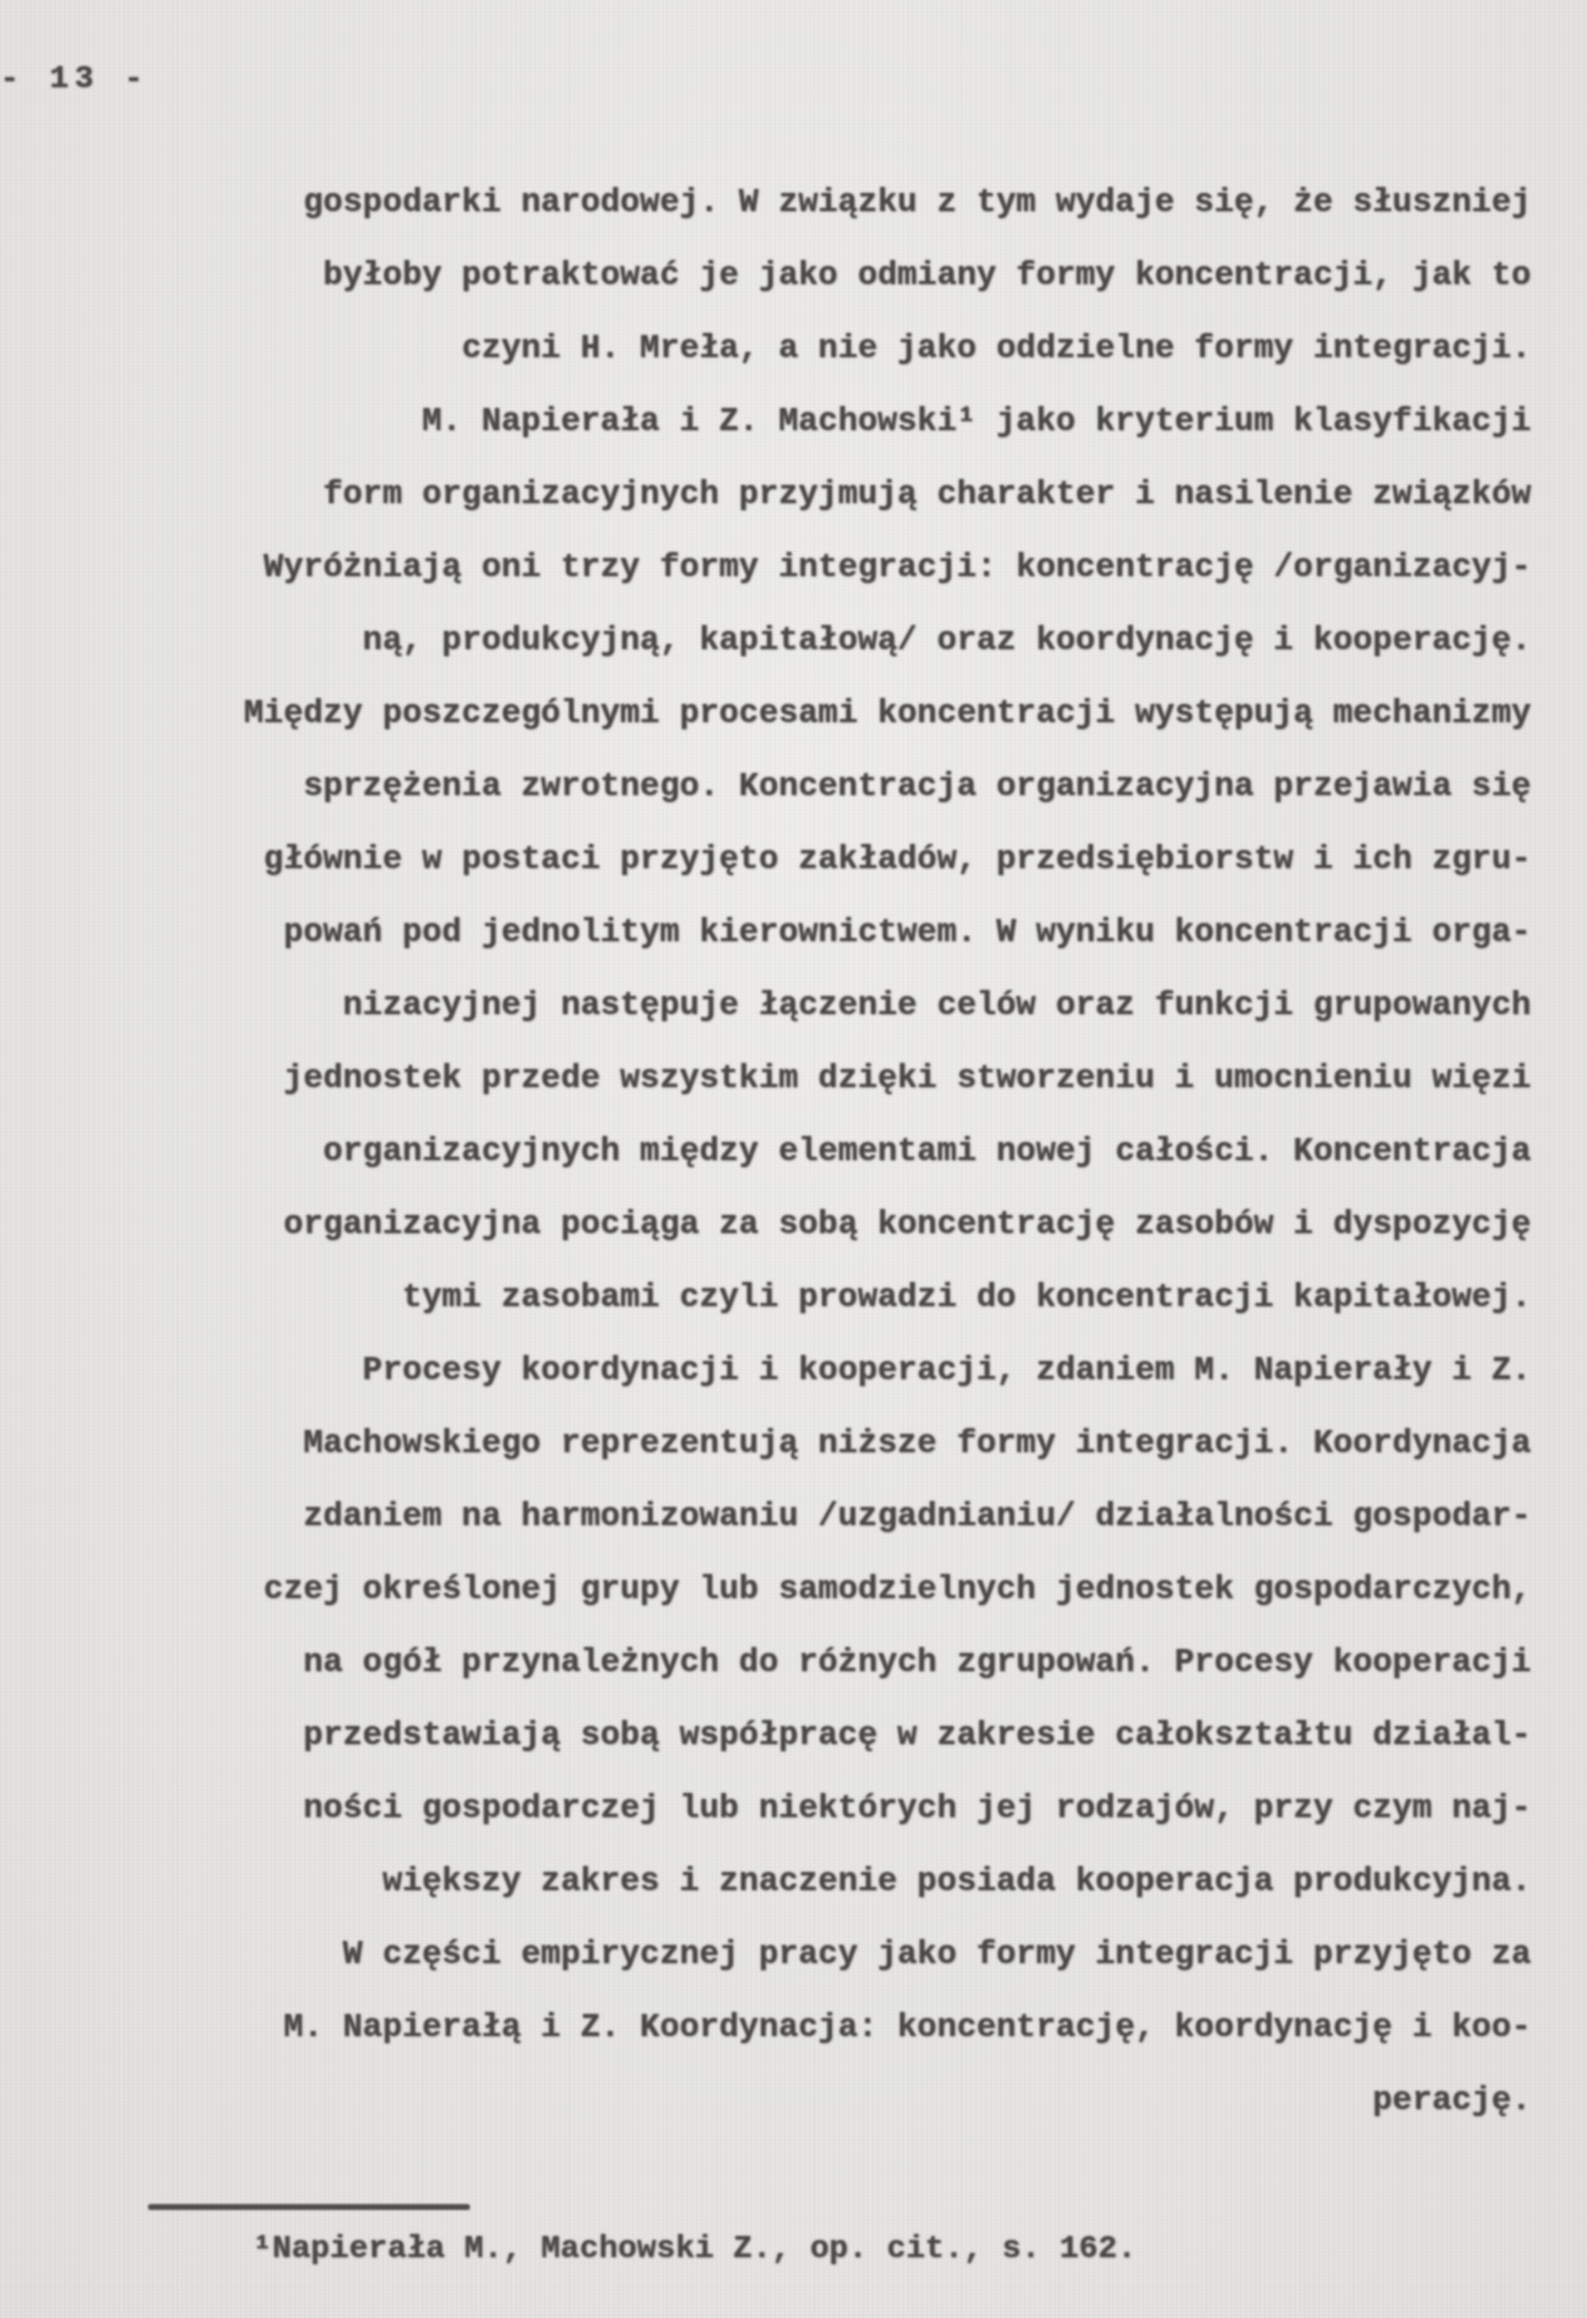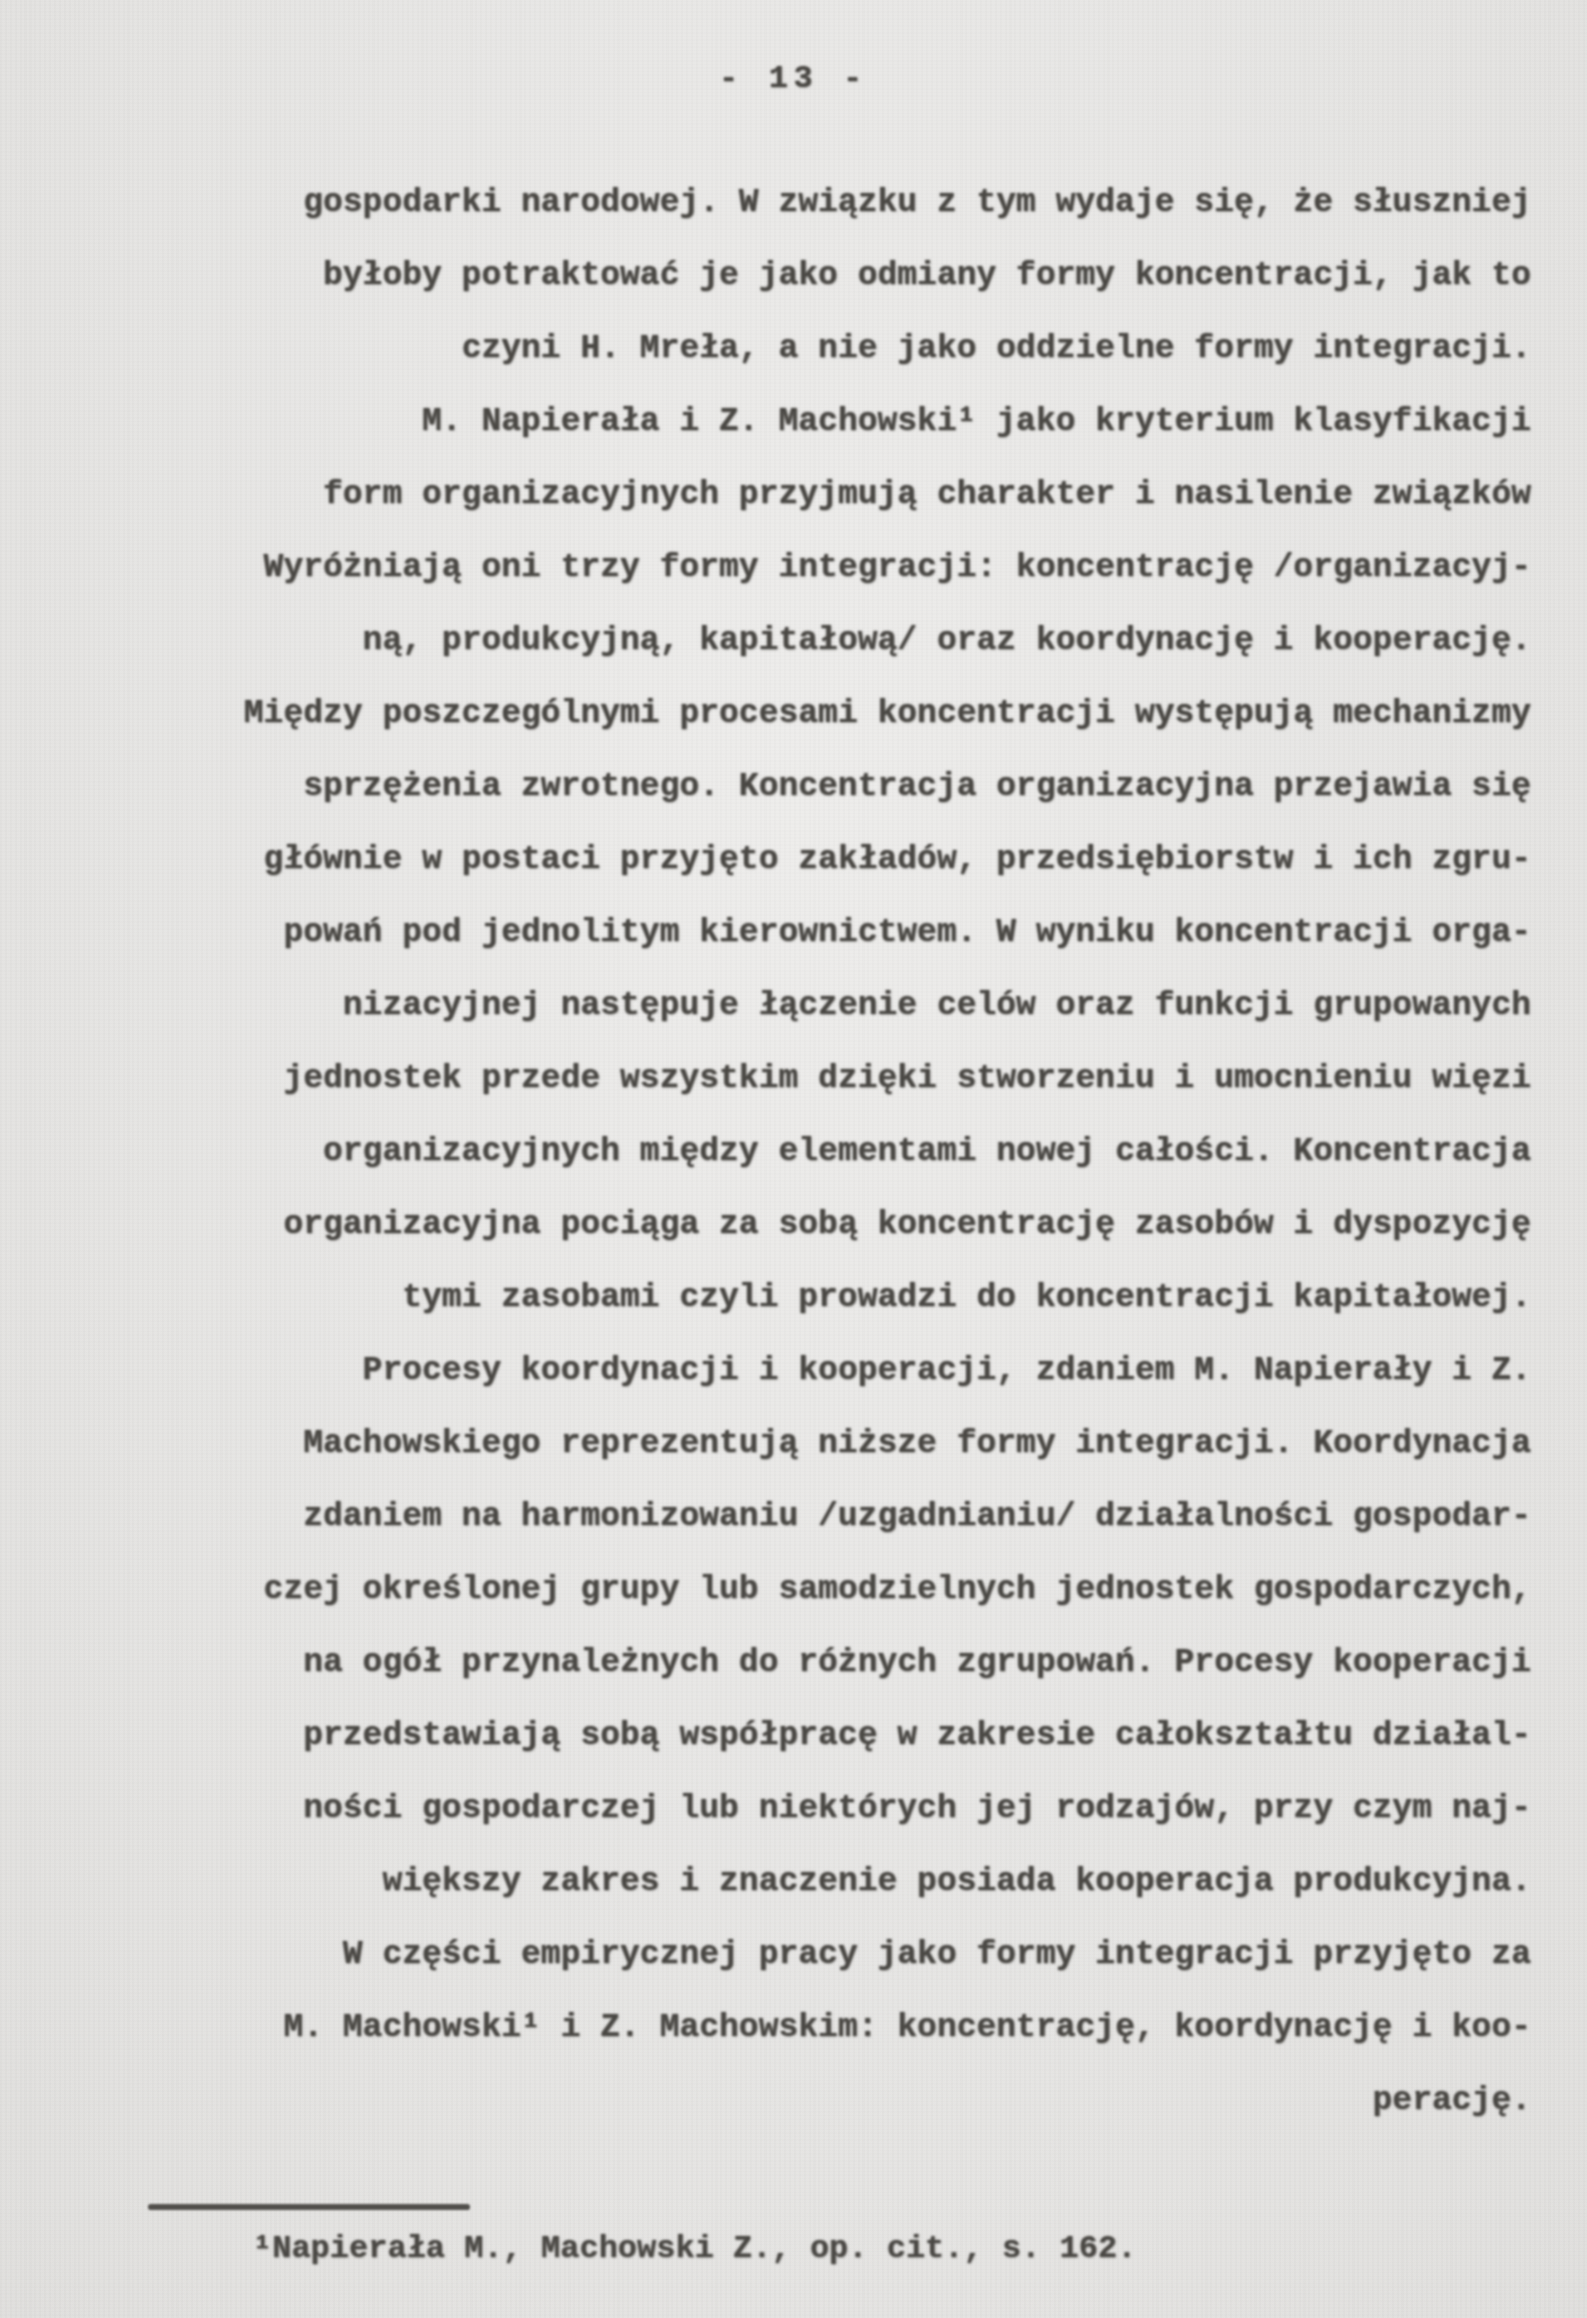--- a/index.html
+++ b/index.html
@@ -24,21 +24,20 @@
   .ink {
     font-weight: bold;
     filter: blur(0.8px);
     text-shadow: 0 0 2.1px rgba(72,70,66,0.55), 0.7px 0.7px 1.4px rgba(72,70,66,0.25);
   }
   .page-number {
     position: absolute;
     top: 60px;
     left: 0;
     width: 100%;
-    text-align: center;
     font-size: 32px;
     letter-spacing: 5.6px;
     white-space: pre;
   }
   .text-block {
     position: absolute;
     top: 166px;
     left: 146px;
     width: 1385px;
     font-size: 33px;
@@ -95,21 +94,21 @@
       <div class="text-line">tymi zasobami czyli prowadzi do koncentracji kapitałowej.</div>
       <div class="text-line">    Procesy koordynacji i kooperacji, zdaniem M. Napierały i Z.</div>
       <div class="text-line">Machowskiego reprezentują niższe formy integracji. Koordynacja</div>
       <div class="text-line">zdaniem na harmonizowaniu /uzgadnianiu/ działalności gospodar-</div>
       <div class="text-line">czej określonej grupy lub samodzielnych jednostek gospodarczych,</div>
       <div class="text-line">na ogół przynależnych do różnych zgrupowań. Procesy kooperacji</div>
       <div class="text-line">przedstawiają sobą współpracę w zakresie całokształtu działal-</div>
       <div class="text-line">ności gospodarczej lub niektórych jej rodzajów, przy czym naj-</div>
       <div class="text-line">większy zakres i znaczenie posiada kooperacja produkcyjna.</div>
       <div class="text-line">W części empirycznej pracy jako formy integracji przyjęto za</div>
-      <div class="text-line">M. Machowski¹ i Z. Machowskim: koncentrację, koordynację i koo-</div>
+      <div class="text-line">M. Napierałą i Z. Koordynacja: koncentrację, koordynację i koo-</div>
       <div class="text-line">perację.</div>
     </div>
 
   <div class="footnote-separator"></div>
 
   <div class="footnote ink">¹Napierała M., Machowski Z., op. cit., s. 162.</div>
 
 </div>
 
 

